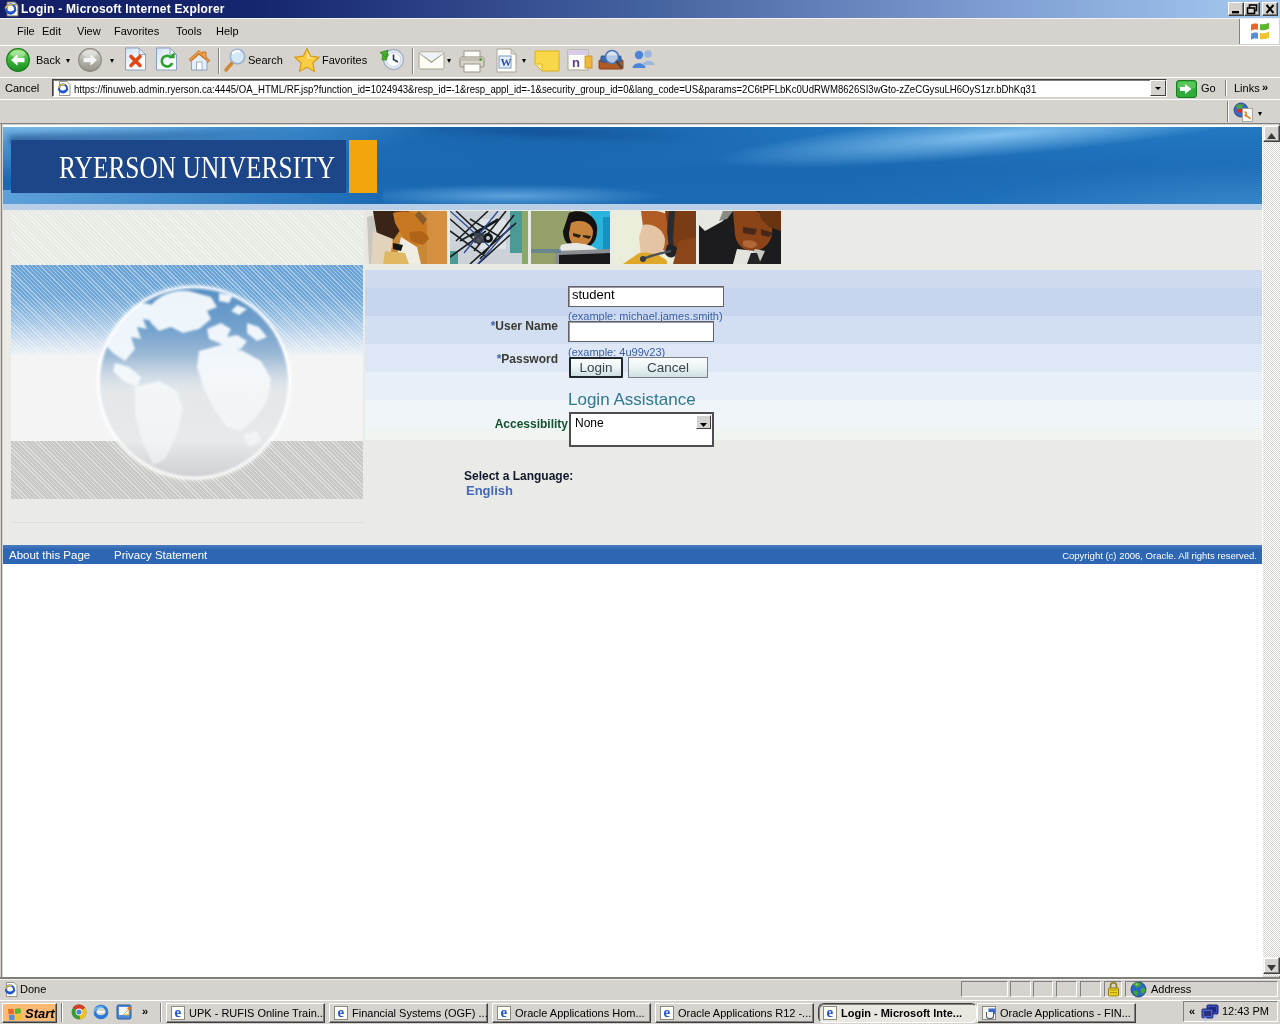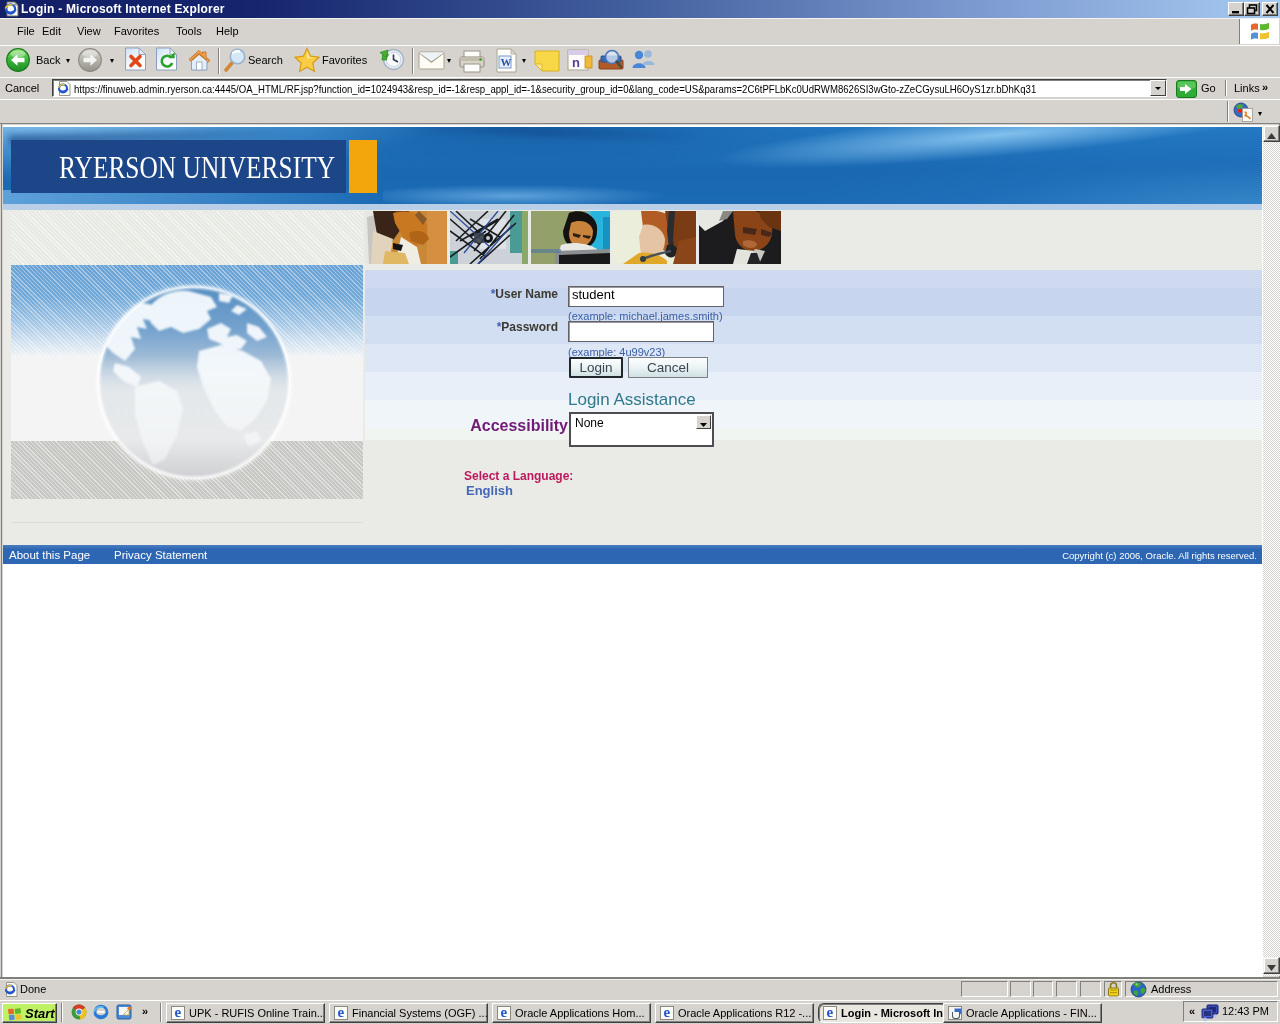--- a/index.html
+++ b/index.html
@@ -71,48 +71,48 @@
 #lband4 { left:11px; top:441px; width:352px; height:58px; background:repeating-linear-gradient(45deg, rgba(255,255,255,0.45) 0 1px, rgba(255,255,255,0) 1px 3px), #c7c7c4; }
 #hline { left:11px; top:522px; width:352px; height:1px; background:#dddddd; }
 
 .photo { top:211px; height:53px; overflow:hidden; }
 
 #formpanel { left:365px; top:270px; width:897px; height:170px;
   background:linear-gradient(180deg,
    #cfdaf0 0px, #cfdaf0 18px, #c7d5ee 18px, #c7d5ee 46px, #d2def2 46px, #d2def2 74px,
    #dde7f5 74px, #dde7f5 102px, #e8eff8 102px, #e8eff8 130px, #f0f5f9 130px, #f0f5f9 158px,
    #f1f5f1 158px, #f1f5f1 170px); }
-.flabel { font-size:12px; font-weight:bold; color:#3b3a33; text-align:right; left:365px; width:193px; }
+.flabel { font-size:12px; font-weight:bold; color:#3b3a33; text-align:right; left:365px; width:193px;margin-top:32px; }
 .finput { left:568px; background:#fff; border:1px solid #636267;
   box-shadow:inset 1px 1px 0 #9a99a0; font-size:13px; color:#000; padding-left:3px; }
 .example { left:568px; font-size:11px; color:#3a5ea5; }
 .btn { top:357px; height:21px; background:linear-gradient(180deg,#fbfdfd 0%,#eef5f6 45%,#cfe0e3 100%);
   font-size:13.5px; color:#3a454e; text-align:center; line-height:19px; }
 #loginbtn { left:569px; width:54px; border:2px solid #22272b; border-radius:1px; line-height:17px;}
 #cancelbtn { left:628px; width:80px; border:1px solid #7b7e83; }
 #loginassist { left:568px; top:390px; font-size:17px; color:#30788c; }
-#acclabel { left:365px; top:417px; width:203px; font-size:16px; font-weight:bold; color:#701a75; text-align:right;}
+#acclabel { left:365px; top:417px; width:203px; font-size:12px; font-weight:bold; color:#14532d; text-align:right;}
 #accbox { left:569px; top:412px; width:145px; height:35px; background:#fff; border:2px solid #4e4e52; }
 #acctext { left:4px; top:2px; font-size:12px; color:#000; }
 #accbtn { right:1px; top:1px; width:15px; height:14px; background:#d6d3ce;
   border-top:1px solid #fff; border-left:1px solid #fff; border-right:1px solid #404040; border-bottom:1px solid #404040; }
-#sellang { left:464px; top:469px; font-size:12px; font-weight:bold; color:#be185d; }
+#sellang { left:464px; top:469px; font-size:12px; font-weight:bold; color:#0f172a; }
 #english { left:466px; top:483px; font-size:13px; font-weight:bold; color:#4468b8; }
 
 #footer { left:3px; top:545px; width:1259px; height:19px; background:linear-gradient(180deg,#4a7cc0 0%,#2d66b3 25%,#2d66b3 100%); }
 #footer span { position:absolute; color:#fff; font-size:11.5px; top:4px; }
 #copyr { right:5px; top:5px !important; font-size:9.5px !important; }
 
 #statusbar { left:0; top:979px; width:1280px; height:21px; background:#d6d3ce; border-top:1px solid #f4f2ee; }
 #statusline { left:0; top:977px; width:1280px; height:2px; background:#7e7e7a; }
 .spanel { top:981px; height:16px; border-top:1px solid #808080; border-left:1px solid #808080; border-bottom:1px solid #fff; border-right:1px solid #fff; }
 #donetext { left:20px; top:983px; font-size:11px; color:#000; }
 
 #taskbar { left:0; top:1000px; width:1280px; height:24px; background:#d6d3ce; border-top:1px solid #fff; }
-#startbtn { left:2px; top:1003px; width:55px; height:20px; background:#bef264;
+#startbtn { left:2px; top:1003px; width:55px; height:20px; background:#fdba74;
   border-top:1px solid #fff; border-left:1px solid #fff; border-right:1px solid #404040; border-bottom:1px solid #404040;
   box-shadow:inset -1px -1px 0 #808080; }
 #startbtn span { position:absolute; left:22px; top:2px; font-weight:bold; font-size:13px; font-style:italic; }
 .tkbtn { top:1003px; width:159px; height:20px; background:#d6d3ce;
   border-top:1px solid #fff; border-left:1px solid #fff; border-right:1px solid #404040; border-bottom:1px solid #404040;
   box-shadow:inset -1px -1px 0 #808080; font-size:11px; color:#000; white-space:nowrap; overflow:hidden; }
 .tkbtn .lbl { position:absolute; left:22px; top:3px; }
 .tkbtn .ico { position:absolute; left:4px; top:2px; width:14px; height:14px;
   background:#fdfdf8; border:1px solid #8a8a80; }
 .tkbtn .ico::before { content:"e"; position:absolute; left:2.5px; top:-3.5px;
@@ -558,21 +558,21 @@
     <span class="lbl">Oracle Applications Hom...</span>
   </div>
 <div class="abs tkbtn" style="left:655px;">
     <span class="ico"></span>
     <span class="lbl">Oracle Applications R12 -...</span>
   </div>
 <div class="abs tkbtn active" style="left:818px;border-radius:6px;">
     <span class="ico"></span>
     <span class="lbl">Login - Microsoft Inte...</span>
   </div>
-<div class="abs tkbtn" style="left:943px;">
+<div class="abs tkbtn" style="left:977px;">
     <span class="ico java"></span>
     <span class="lbl">Oracle Applications - FIN...</span>
   </div>
 <div class="abs" id="tray">
     <span id="traychev">«</span>
 <svg style="position:absolute;left:17px;top:1px;" width="18" height="19">
   <rect x="6" y="2" width="11" height="9" rx="1" fill="#3a4ab8" stroke="#141f66"></rect>
   <rect x="8" y="4" width="7" height="5" fill="#202a7a"></rect>
   <rect x="1" y="6" width="11" height="9" rx="1" fill="#4a5ecc" stroke="#1a2470"></rect>
   <rect x="3" y="8" width="7" height="5" fill="#28327e"></rect>

